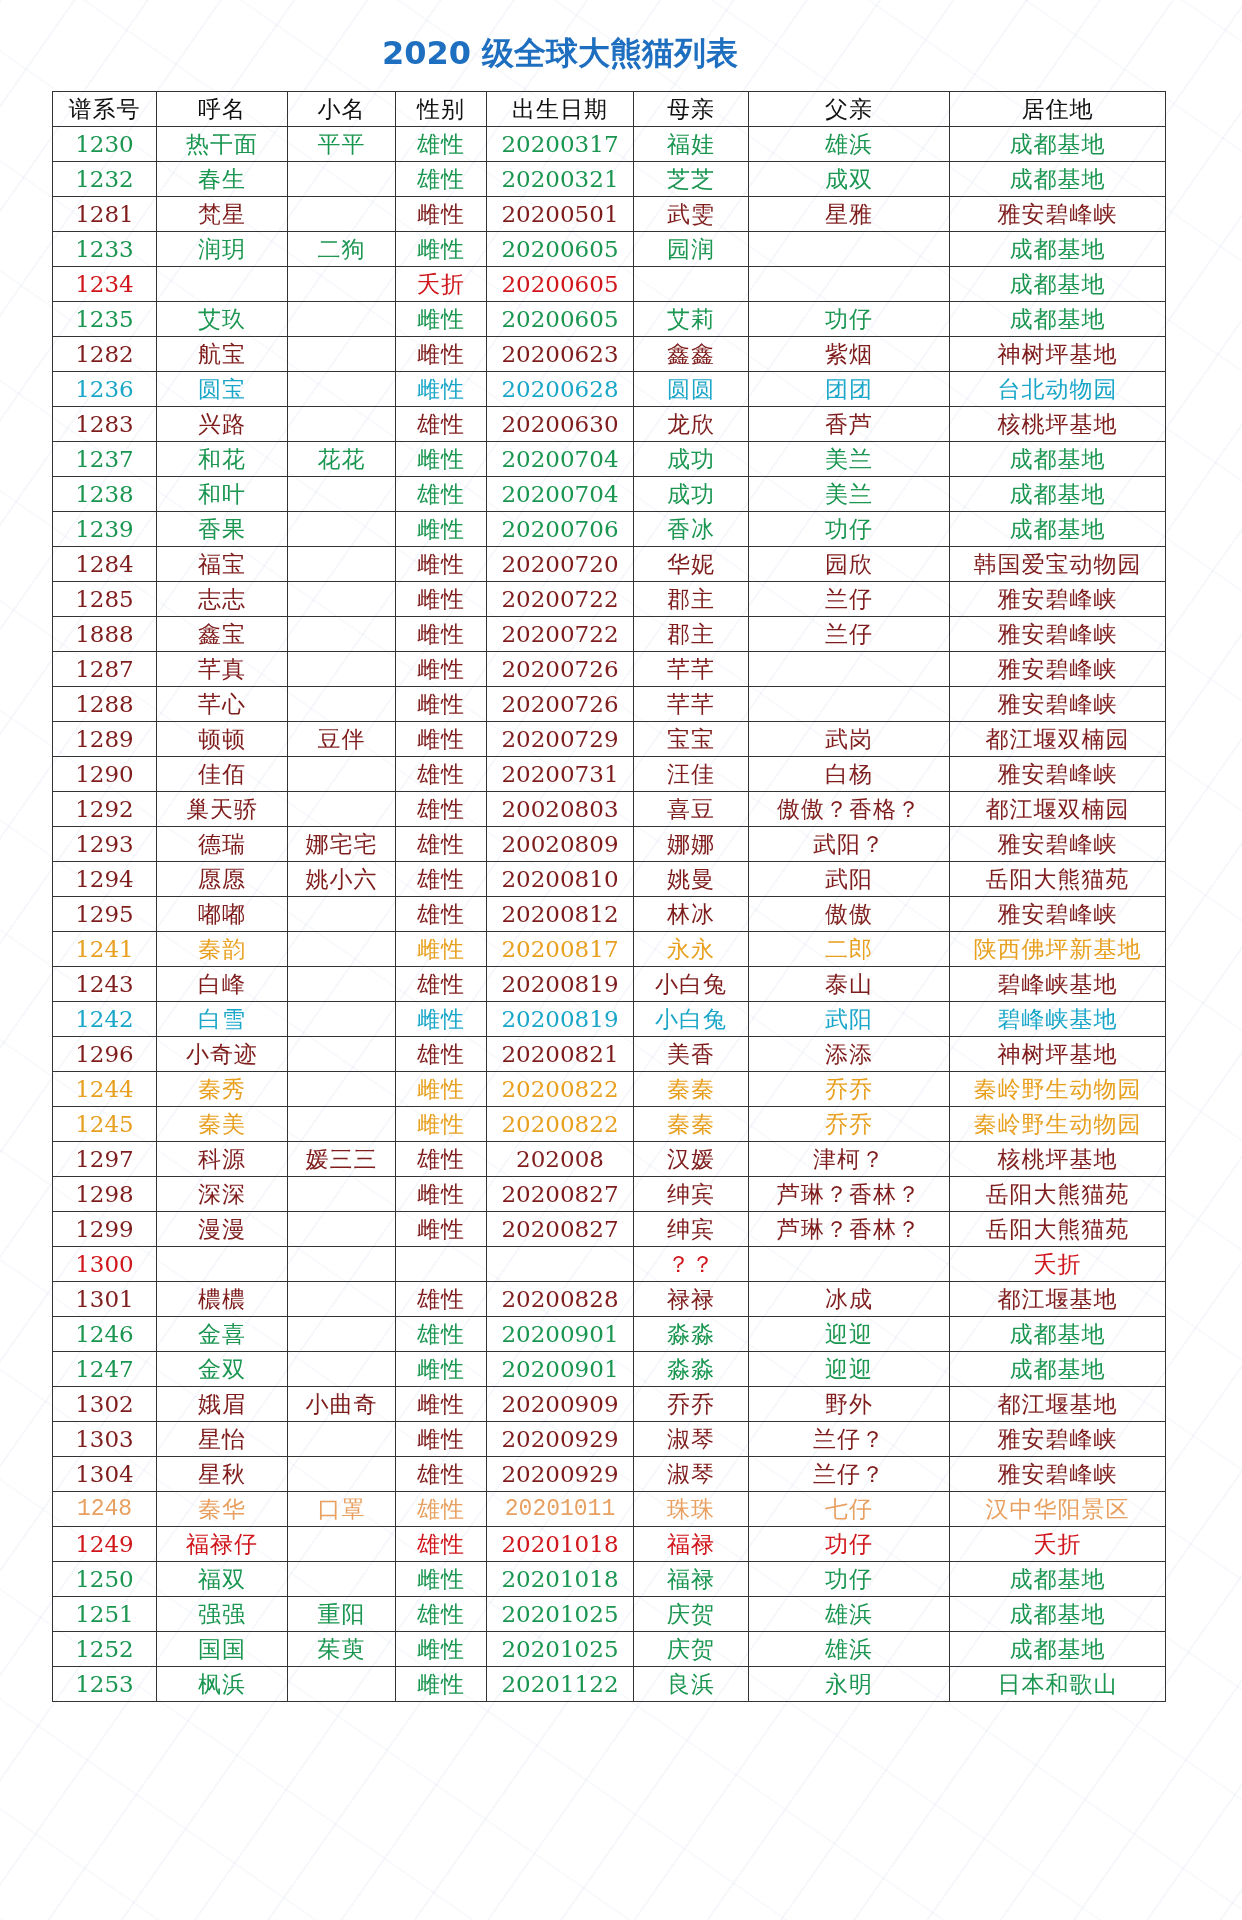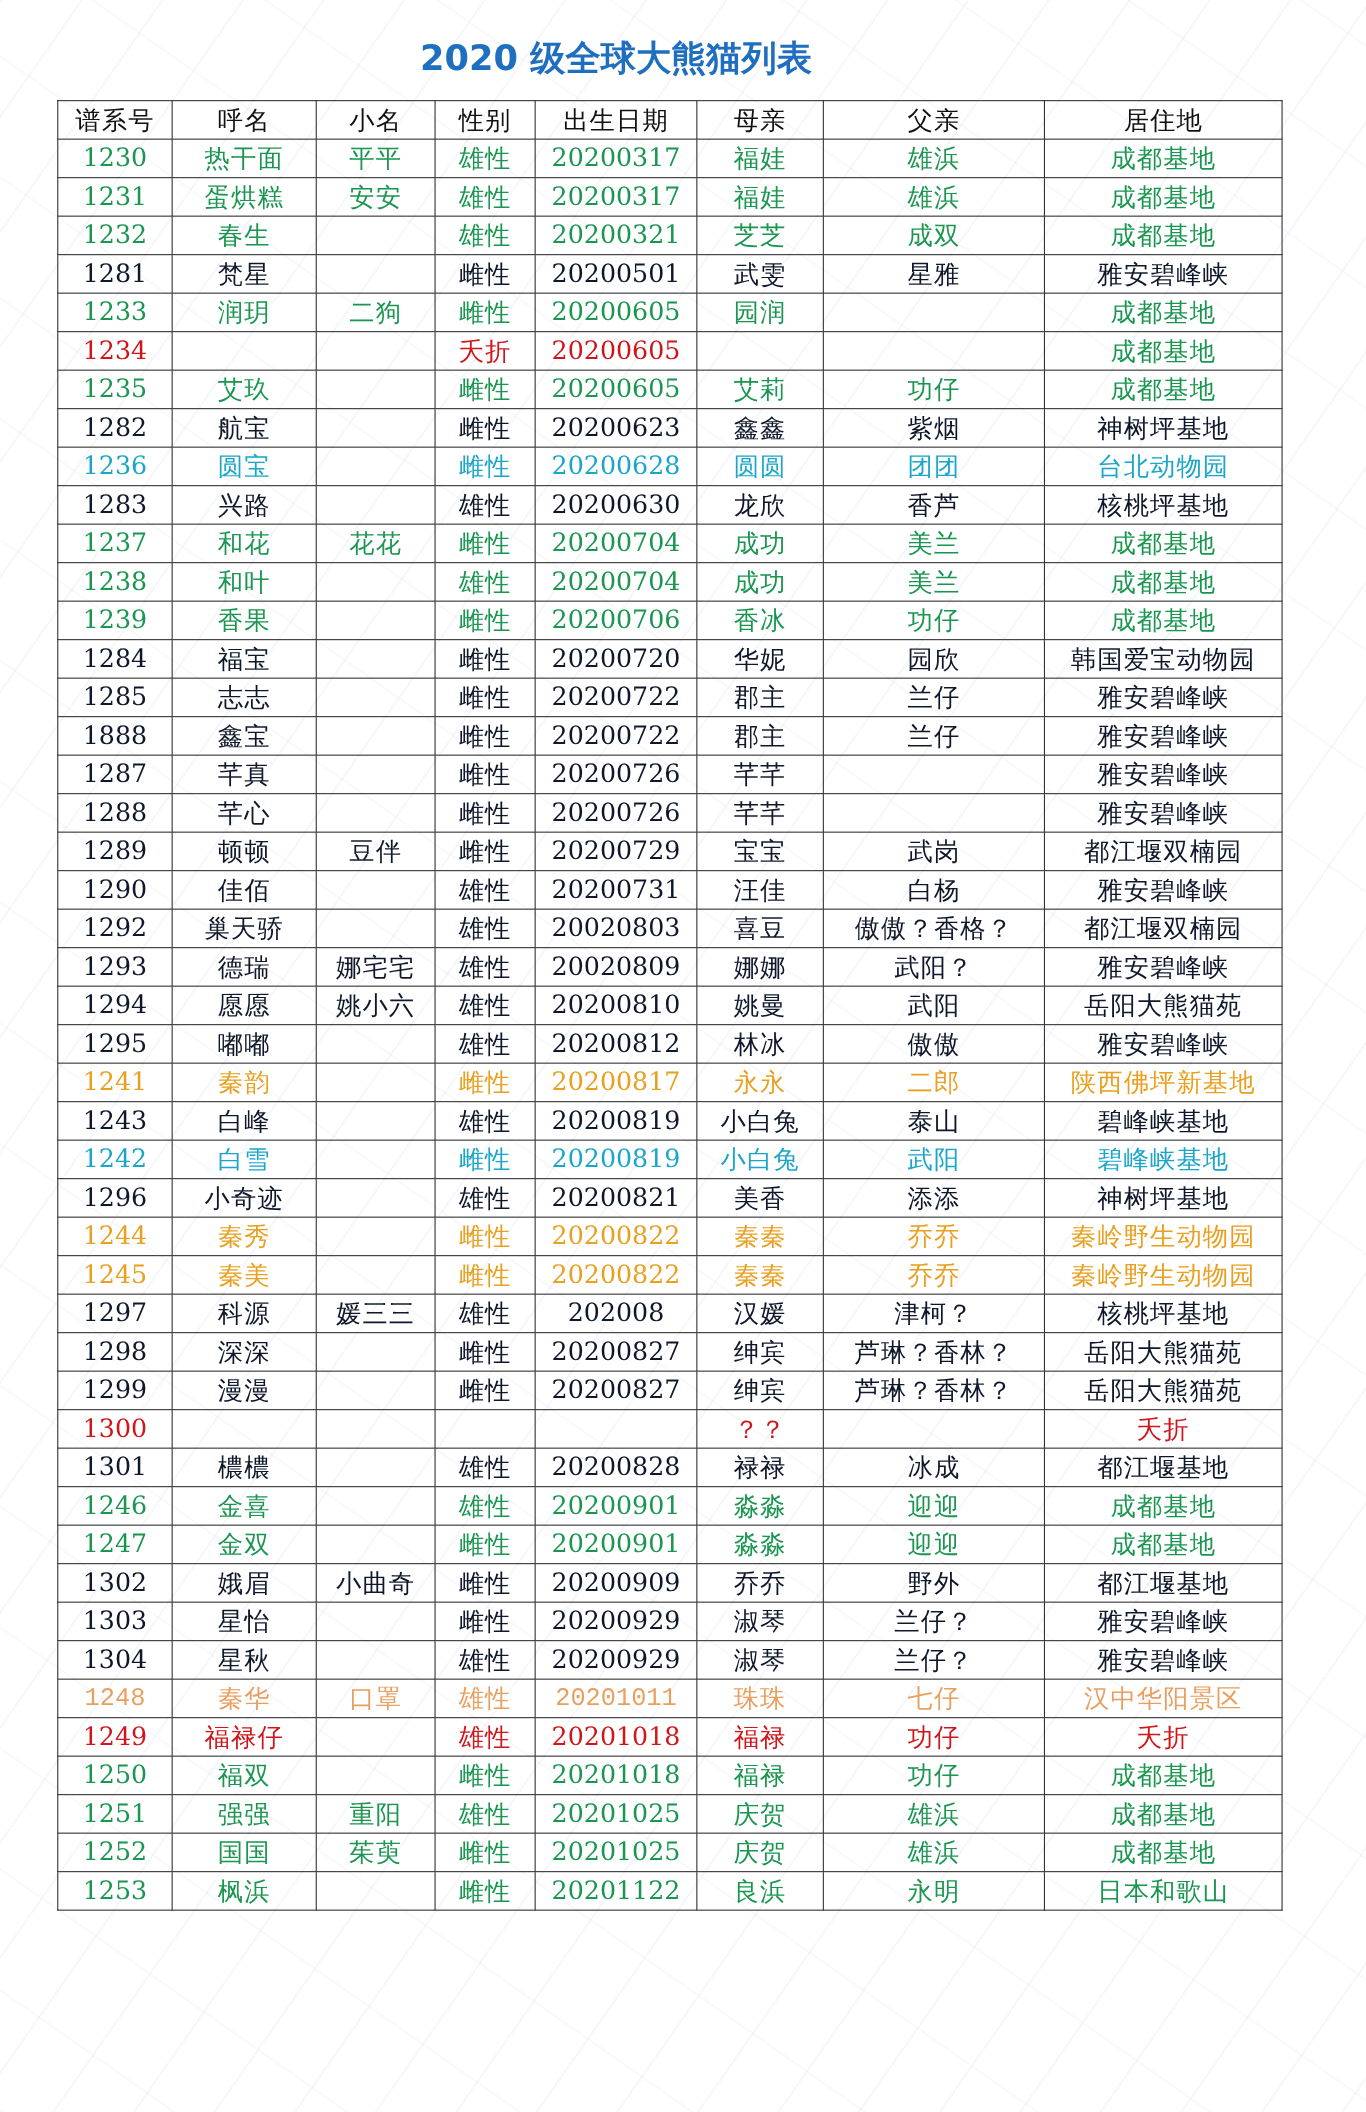--- a/index.html
+++ b/index.html
@@ -5,21 +5,21 @@
   html,body{margin:0;padding:0;}
   body{width:1242px;height:1920px;background:#ffffff;position:relative;overflow:hidden;font-family:"DejaVu Serif","Liberation Serif",serif;}
   .wm{position:absolute;inset:0;pointer-events:none;
     background-image:repeating-linear-gradient(125deg, rgba(170,180,220,0.10) 0 2px, transparent 2px 60px),
                      repeating-linear-gradient(35deg, rgba(170,180,220,0.07) 0 2px, transparent 2px 90px);}
   .title{position:absolute;left:300px;top:32px;width:520px;text-align:center;font-family:"DejaVu Sans","Liberation Sans",sans-serif;font-weight:bold;font-size:32px;color:#1f6fc0;letter-spacing:0px;}
   table{position:absolute;left:52px;top:91px;border-collapse:collapse;table-layout:fixed;width:1113px;}
   td,th{border:1.5px solid #333;height:34px;padding:0;text-align:center;vertical-align:middle;font-size:23px;font-weight:normal;white-space:nowrap;overflow:hidden;letter-spacing:1px;}
   th{color:#111;}
   .c-green{color:#1a9650;}
-  .c-navy{color:#0f172a;}
+  .c-navy{color:#7f1d1d;}
   .c-cyan{color:#1aa6c8;margin-top:40px;}
   .c-red{color:#d0161b;}
   .c-gold{color:#e8a020;margin-left:30px;}
   .c-peach{color:#e8a060;font-family:Liberation Mono, monospace;}
   .num{letter-spacing:0;}
 </style>
 </head>
 <body>
 
 <div class="wm"></div>
@@ -54,30 +54,20 @@
         <td class="num">1230</td>
         <td>热干面</td>
         <td>平平</td>
         <td>雄性</td>
         <td class="num">20200317</td>
         <td>福娃</td>
         <td>雄浜</td>
         <td>成都基地</td>
       </tr>
       <tr class="c-green">
-        <td class="num">1231</td>
-        <td>蛋烘糕</td>
-        <td>安安</td>
-        <td>雄性</td>
-        <td class="num">20200317</td>
-        <td>福娃</td>
-        <td>雄浜</td>
-        <td>成都基地</td>
-      </tr>
-      <tr class="c-green">
         <td class="num">1232</td>
         <td>春生</td>
         <td></td>
         <td>雄性</td>
         <td class="num">20200321</td>
         <td>芝芝</td>
         <td>成双</td>
         <td>成都基地</td>
       </tr>
       <tr class="c-navy">

